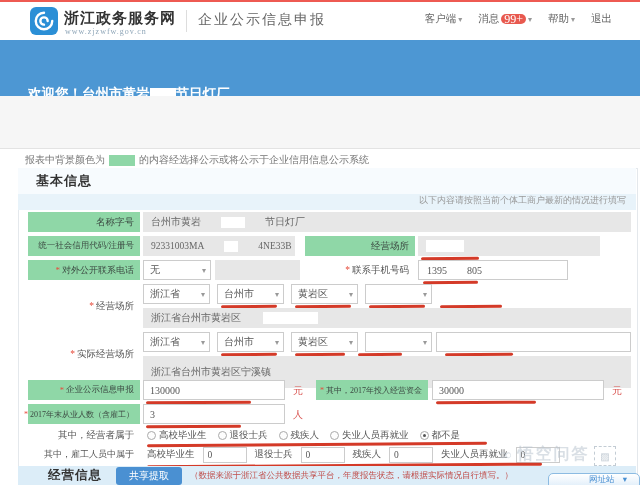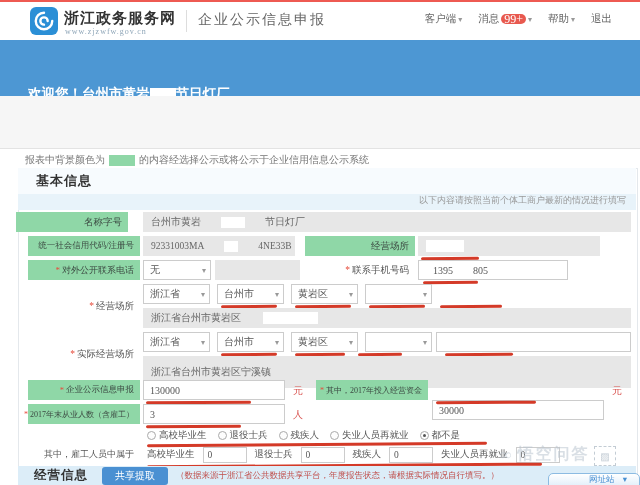--- a/index.html
+++ b/index.html
@@ -43,41 +43,41 @@
   #pstrip span{margin-right:10px;font-size:9px;color:#999;}
   
   .glabel{position:absolute;background:#8fd7a7;color:#3c4a42;display:flex;align-items:center;justify-content:flex-end;
           padding-right:6px;box-sizing:border-box;font-size:9.5px;white-space:nowrap;}
   .wlabel{position:absolute;color:#555;display:flex;align-items:center;justify-content:flex-end;
           padding-right:6px;box-sizing:border-box;font-size:9.5px;white-space:nowrap;}
   .star{color:#e74c3c;margin-right:2px;}
   .gfield{position:absolute;background:#e7e7e7;color:#666;display:flex;align-items:center;
           padding-left:8px;box-sizing:border-box;font-size:10px;white-space:nowrap;gap:20px;}
   .winput{position:absolute;background:#fff;border:1px solid #ccc;box-sizing:border-box;
-          display:flex;align-items:center;padding-left:14px;font-size:10px;color:#555;}
+          display:flex;align-items:center;padding-left:8px;font-size:10px;color:#555;}
   input.win{position:absolute;background:#fff;border:1px solid #ccc;box-sizing:border-box;
           padding:0 0 0 6px;font-size:10px;color:#555;font-family:inherit;outline:none;}
   .sel{position:absolute;background:#fff;border:1px solid #ccc;box-sizing:border-box;
        display:flex;align-items:center;padding:0 14px 0 6px;font-size:10px;color:#555;cursor:pointer;}
   .sel .caret{position:absolute;right:4px;top:50%;transform:translateY(-50%);}
   .unit{position:absolute;font-size:10px;color:#d9534f;}
   .stroke{position:absolute;height:3px;background:#d43a28;border-radius:2px;transform:rotate(-.4deg);}
   
   #radiorow{left:147px;top:428px;display:flex;gap:11px;align-items:center;height:14px;}
   .ritem{display:flex;align-items:center;gap:3px;font-size:9.5px;color:#555;cursor:pointer;}
   .radio{width:9px;height:9px;border:1px solid #aaa;border-radius:50%;background:#fdfdfd;box-sizing:border-box;position:relative;}
   .radio.checked::after{content:"";position:absolute;left:2px;top:2px;width:3px;height:3px;border-radius:50%;background:#555;}
   
   #hiredrow{left:147px;top:446px;display:flex;gap:8px;align-items:center;height:17px;}
   .hlabel{font-size:9.5px;color:#555;white-space:nowrap;}
   .hin{width:44px;height:16px;background:#fff;border:1px solid #ccc;box-sizing:border-box;
        font-size:9.5px;color:#555;padding:0 0 0 4px;font-family:inherit;outline:none;}
   
   #bizbar{left:18px;top:466px;width:618px;height:19px;background:#dcedf8;display:flex;align-items:center;}
-  #biztitle{margin-left:16px;font-size:12.5px;font-weight:bold;color:#333;letter-spacing:1px;}
+  #biztitle{margin-left:30px;font-size:12.5px;font-weight:bold;color:#333;letter-spacing:1px;}
   #sharebtn{margin-left:14px;background:#4a90d2;color:#fff;font-size:10px;border:none;border-radius:3px;
             padding:2px 13px;cursor:pointer;font-family:inherit;}
   #biznote{margin-left:8px;font-size:8.5px;color:#c0504d;white-space:nowrap;}
   
   #watermark{left:500px;top:444px;font-size:16px;font-weight:bold;color:rgba(185,196,208,.55);
              display:flex;align-items:center;gap:4px;letter-spacing:2px;}
   #shoticon{left:594px;top:446px;width:20px;height:18px;border:1px dashed #c3ccd4;color:#c3ccd4;
             font-size:10px;display:flex;align-items:center;justify-content:center;background:rgba(255,255,255,.4);}
   #popup{left:548px;top:473px;width:90px;height:12px;background:linear-gradient(#ffffff,#e2effa);
          border:1px solid #8cbbe2;border-radius:5px 5px 0 0;display:flex;align-items:center;justify-content:flex-end;}
@@ -164,21 +164,21 @@
   </div>
 
   <div class="abs" id="panel"></div>
   <div class="abs" id="ph">
     <div id="ph-title">基本信息</div>
   </div>
   <div class="abs" id="pstrip">
     <span>以下内容请按照当前个体工商户最新的情况进行填写</span>
   </div>
 
-  <div class="glabel" style="left:16px;top:212px;width:112px;height:20px;">名称字号</div>
+  <div class="glabel" style="left:28px;top:212px;width:112px;height:20px;">名称字号</div>
   <div class="gfield" style="left:143px;top:212px;width:488px;height:20px;">
     <span>台州市黄岩</span>
       <span class="redact" style="width:24px;height:11px;"></span>
       <span>节日灯厂</span>
   </div>
 
   <div class="glabel" style="left:28px;top:236px;width:112px;height:20px;font-size:8.5px;">统一社会信用代码/注册号</div>
   <div class="gfield" style="left:143px;top:236px;width:152px;height:20px;font-size:9.5px;">
     <span>92331003MA</span>
       <span class="redact" style="width:14px;height:11px;"></span>
@@ -269,33 +269,34 @@
   <div class="glabel" style="left:28px;top:380px;width:112px;height:20px;font-size:8.5px;">
     <span class="star">*</span>
       <span>企业公示信息申报</span>
   </div>
   <input class="win" style="left: 143px; top: 380px; width: 142px; height: 20px;" value="130000">
   <div class="unit" style="left:293px;top:384px;">元</div>
   <div class="glabel" style="left:316px;top:380px;width:112px;height:20px;font-size:8px;">
     <span class="star">*</span>
       <span>其中，2017年投入经营资金</span>
   </div>
-  <input class="win" style="left: 432px; top: 380px; width: 172px; height: 20px; margin-top: 20px;" value="30000">
+  <input class="win" style="left: 432px; top: 380px; width: 172px; height: 20px;" value="30000">
   <div class="unit" style="left:612px;top:384px;">元</div>
   <div class="stroke" style="left:146px;top:401px;width:105px;"></div>
   <div class="stroke" style="left:436px;top:401px;width:100px;"></div>
 
   <div class="glabel" style="left:28px;top:404px;width:112px;height:20px;font-size:8px;">
     <span class="star">*</span>
       <span>2017年末从业人数（含雇工）</span>
   </div>
   <input class="win" style="left: 143px; top: 404px; width: 142px; height: 20px;" value="3">
   <div class="unit" style="left:293px;top:408px;">人</div>
   <div class="stroke" style="left:146px;top:425px;width:95px;"></div>
 
+  <div class="wlabel" style="left:28px;top:428px;width:112px;height:14px;">其中，经营者属于</div>
   <div class="abs" id="radiorow">
     <div class="ritem">
         <span class="radio"></span>
         <span>高校毕业生</span>
       </div>
     <div class="ritem">
         <span class="radio"></span>
         <span>退役士兵</span>
       </div>
     <div class="ritem">

